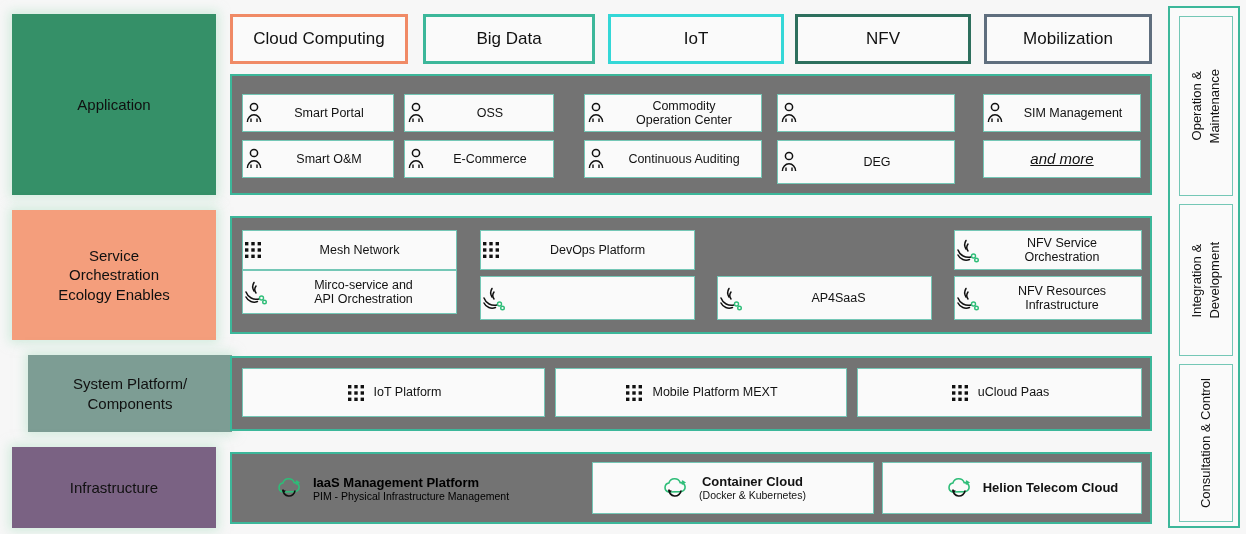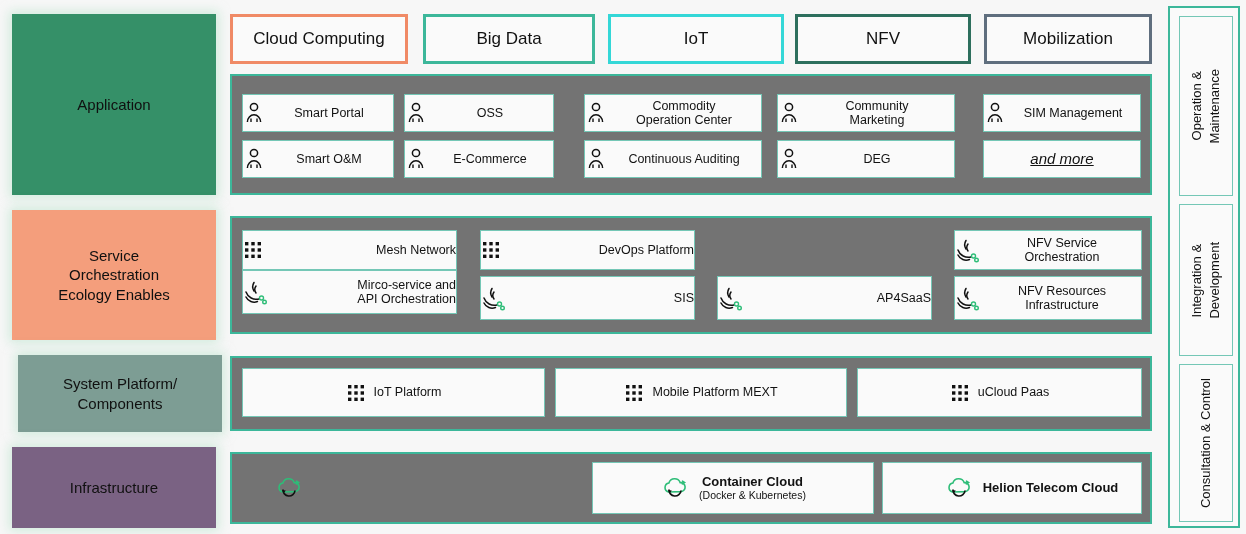--- a/index.html
+++ b/index.html
@@ -89,21 +89,21 @@
     line-height: 1.35;
     white-space: pre-line;
   }
 
   
   .icon { flex: 0 0 auto; display: inline-flex; align-items: center; justify-content: center; }
   .icon svg { display: block; }
 
   .cell-label { flex: 1 1 auto; }
   .cell-label.center { text-align: center; }
-  .cell-label.left   { text-align: right; }
+  .cell-label.left   { text-align: center; }
 
   .and-more {
     font-style: italic;
     text-decoration: underline;
     font-size: 15px;
     width: 100%;
     text-align: center;
   }
 
   .sub { font-size: 10.5px; display: block; }
@@ -131,21 +131,21 @@
   </div>
 
   <div class="layer-label layer-application" style="left:12px; top:14px; width:204px; height:181px;">
     <span style="white-space:pre-line">Application</span>
   </div>
   <div class="layer-label layer-service" style="left:12px; top:210px; width:204px; height:130px;">
     <span style="white-space:pre-line">Service
 Orchestration
 Ecology Enables</span>
   </div>
-  <div class="layer-label layer-systemplatform" style="left:18px; top:355px; width:204px; height:77px;">
+  <div class="layer-label layer-systemplatform" style="left:28px; top:355px; width:204px; height:77px;">
     <span style="white-space:pre-line">System Platform/
 Components</span>
   </div>
   <div class="layer-label layer-infrastructure" style="left:12px; top:447px; width:204px; height:81px;">
     <span style="white-space:pre-line">Infrastructure</span>
   </div>
 
   <div class="panel" style="left:230px; top:74px; width:922px; height:121px;">
 
     <div class="cell" style="position:absolute; left:10px; top:18px; width:152px; height:38px;">
@@ -187,22 +187,20 @@
 
     <div class="cell" style="position:absolute; left:545px; top:18px; width:178px; height:38px;">
       <span class="icon">
         <svg width="22" height="24" viewBox="0 0 22 24">
           <circle cx="11" cy="6" r="3.6" fill="none" stroke="#111" stroke-width="1.5"></circle>
           <path d="M4.4 21 A6.6 7.2 0 0 1 17.6 21" fill="none" stroke="#111" stroke-width="1.5"></path>
           <line x1="8" y1="17.5" x2="8" y2="21" stroke="#111" stroke-width="1.4"></line>
           <line x1="14" y1="17.5" x2="14" y2="21" stroke="#111" stroke-width="1.4"></line>
         </svg>
       </span>
-      <span class="cell-label center" style="white-space:pre-line">Community
-Marketing</span>
     </div>
 
     <div class="cell" style="position:absolute; left:751px; top:18px; width:158px; height:38px;">
       <span class="icon">
         <svg width="22" height="24" viewBox="0 0 22 24">
           <circle cx="11" cy="6" r="3.6" fill="none" stroke="#111" stroke-width="1.5"></circle>
           <path d="M4.4 21 A6.6 7.2 0 0 1 17.6 21" fill="none" stroke="#111" stroke-width="1.5"></path>
           <line x1="8" y1="17.5" x2="8" y2="21" stroke="#111" stroke-width="1.4"></line>
           <line x1="14" y1="17.5" x2="14" y2="21" stroke="#111" stroke-width="1.4"></line>
         </svg>
@@ -239,21 +237,21 @@
         <svg width="22" height="24" viewBox="0 0 22 24">
           <circle cx="11" cy="6" r="3.6" fill="none" stroke="#111" stroke-width="1.5"></circle>
           <path d="M4.4 21 A6.6 7.2 0 0 1 17.6 21" fill="none" stroke="#111" stroke-width="1.5"></path>
           <line x1="8" y1="17.5" x2="8" y2="21" stroke="#111" stroke-width="1.4"></line>
           <line x1="14" y1="17.5" x2="14" y2="21" stroke="#111" stroke-width="1.4"></line>
         </svg>
       </span>
       <span class="cell-label center" style="white-space:pre-line">Continuous Auditing</span>
     </div>
 
-    <div class="cell" style="position:absolute; left:545px; top:64px; width:178px; height:38px;">
+    <div class="cell" style="position:absolute; left:545px; top:64px; width:178px; height:44px;">
       <span class="icon">
         <svg width="22" height="24" viewBox="0 0 22 24">
           <circle cx="11" cy="6" r="3.6" fill="none" stroke="#111" stroke-width="1.5"></circle>
           <path d="M4.4 21 A6.6 7.2 0 0 1 17.6 21" fill="none" stroke="#111" stroke-width="1.5"></path>
           <line x1="8" y1="17.5" x2="8" y2="21" stroke="#111" stroke-width="1.4"></line>
           <line x1="14" y1="17.5" x2="14" y2="21" stroke="#111" stroke-width="1.4"></line>
         </svg>
       </span>
       <span class="cell-label center" style="white-space:pre-line">DEG</span>
     </div>
@@ -344,21 +342,20 @@
           <g fill="none" stroke="#111" stroke-width="1.5" stroke-linecap="round">
             <path d="M11 3.5 A8 8 0 0 0 11 12"></path>
             <path d="M13 7 A6 6 0 0 0 13 14"></path>
             <path d="M3 13 A11 11 0 0 0 16 20"></path>
             <path d="M3 18 A9 9 0 0 0 14.5 22.5"></path>
           </g>
           <circle cx="18.5" cy="19" r="2" fill="none" stroke="#2ebd78" stroke-width="1.4"></circle>
           <circle cx="21.5" cy="23" r="1.8" fill="none" stroke="#2ebd78" stroke-width="1.4"></circle>
         </svg>
       </span>
-      <span class="cell-label left" style="white-space:pre-line">SIS</span>
     </div>
 
     <div class="cell" style="position:absolute; left:485px; top:58px; width:215px; height:44px;">
       <span class="icon">
         <svg width="28" height="26" viewBox="0 0 28 26">
           <g fill="none" stroke="#111" stroke-width="1.5" stroke-linecap="round">
             <path d="M11 3.5 A8 8 0 0 0 11 12"></path>
             <path d="M13 7 A6 6 0 0 0 13 14"></path>
             <path d="M3 13 A11 11 0 0 0 16 20"></path>
             <path d="M3 18 A9 9 0 0 0 14.5 22.5"></path>
@@ -452,20 +449,24 @@
 
     <div style="position:absolute; left:42px; top:8px; width:330px; height:52px; display:flex; align-items:center; background:transparent;">
       <span class="icon" style="margin-right:9px;">
         <svg width="30" height="26" viewBox="0 0 30 26">
           <path d="M8.5 17 A4.6 4.6 0 0 1 8.9 8 A6 6 0 0 1 20.2 7.6 A4.4 4.4 0 0 1 21 16.6 Z" fill="none" stroke="#2ebd78" stroke-width="1.6"></path>
           <path d="M22.5 6.2 l2 1.2 l-2.2 1.4" fill="none" stroke="#2ebd78" stroke-width="1.6" stroke-linecap="round"></path>
           <path d="M9 14.5 A6 6 0 0 0 21 15.5" fill="none" stroke="#111" stroke-width="1.7"></path>
           <path d="M9.6 18.4 l-1.4 -3.4 l3.6 0.5" fill="#111"></path>
         </svg>
       </span>
+      <span style="flex:1 1 auto;">
+        <span class="strong">IaaS Management Platform</span>
+        <span class="sub">PIM - Physical Infrastructure Management</span>
+      </span>
     </div>
 
     <div class="cell" style="position:absolute; left:360px; top:8px; width:282px; height:52px; justify-content:center;">
       <span class="icon" style="margin-right:9px;">
         <svg width="30" height="26" viewBox="0 0 30 26">
           <path d="M8.5 17 A4.6 4.6 0 0 1 8.9 8 A6 6 0 0 1 20.2 7.6 A4.4 4.4 0 0 1 21 16.6 Z" fill="none" stroke="#2ebd78" stroke-width="1.6"></path>
           <path d="M22.5 6.2 l2 1.2 l-2.2 1.4" fill="none" stroke="#2ebd78" stroke-width="1.6" stroke-linecap="round"></path>
           <path d="M9 14.5 A6 6 0 0 0 21 15.5" fill="none" stroke="#111" stroke-width="1.7"></path>
           <path d="M9.6 18.4 l-1.4 -3.4 l3.6 0.5" fill="#111"></path>
         </svg>

